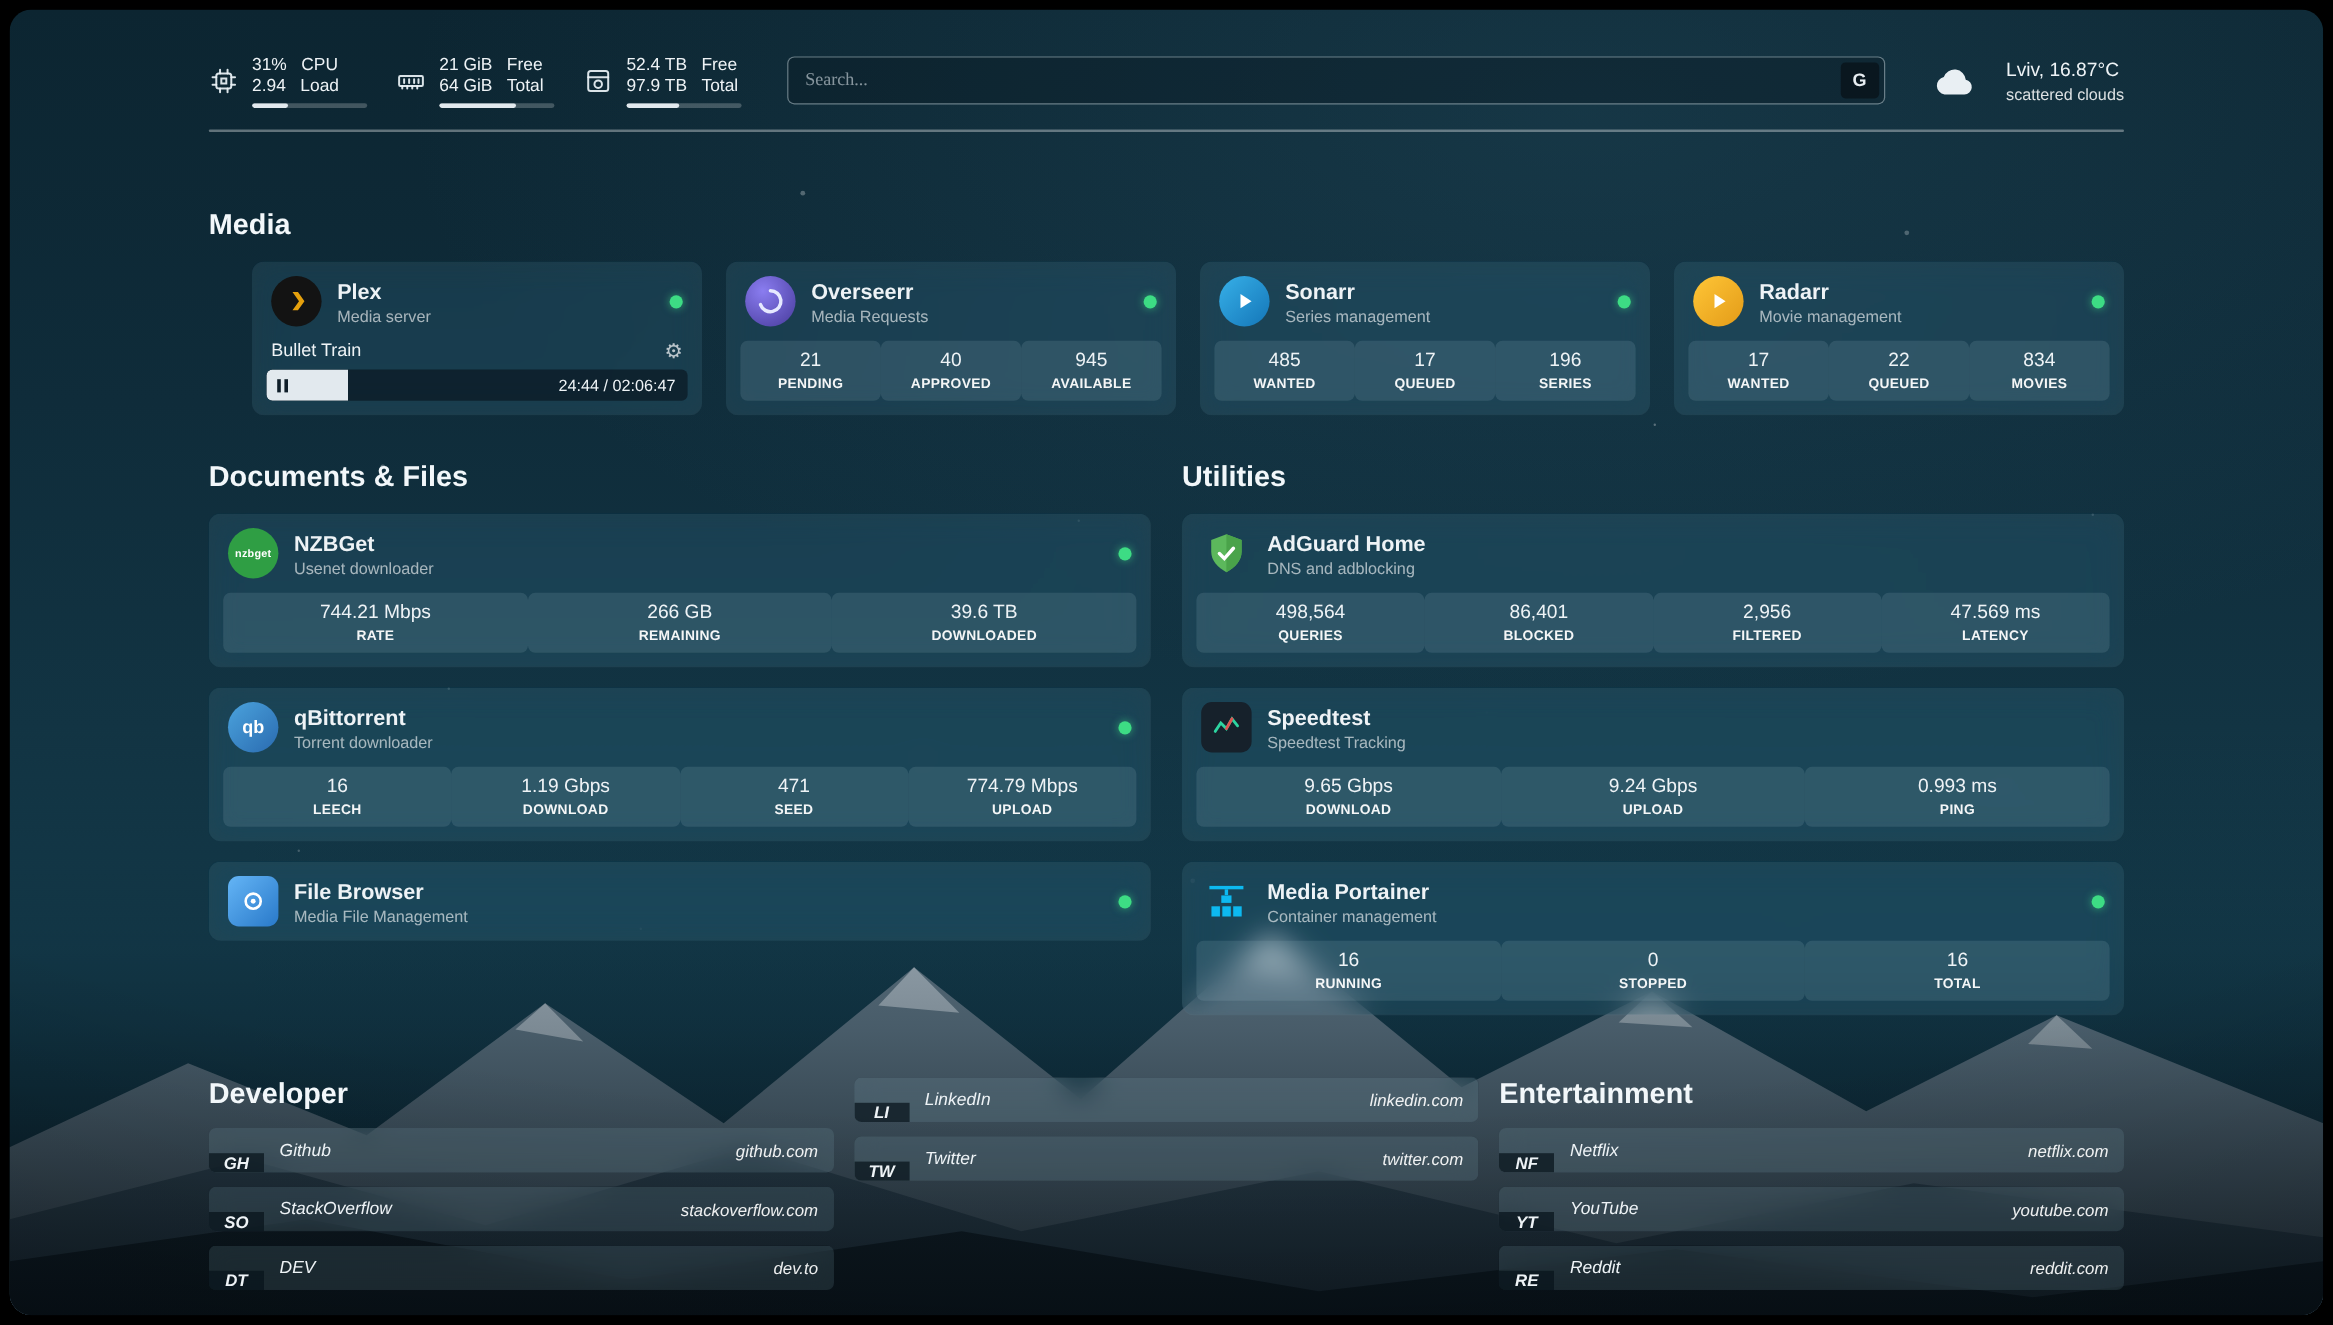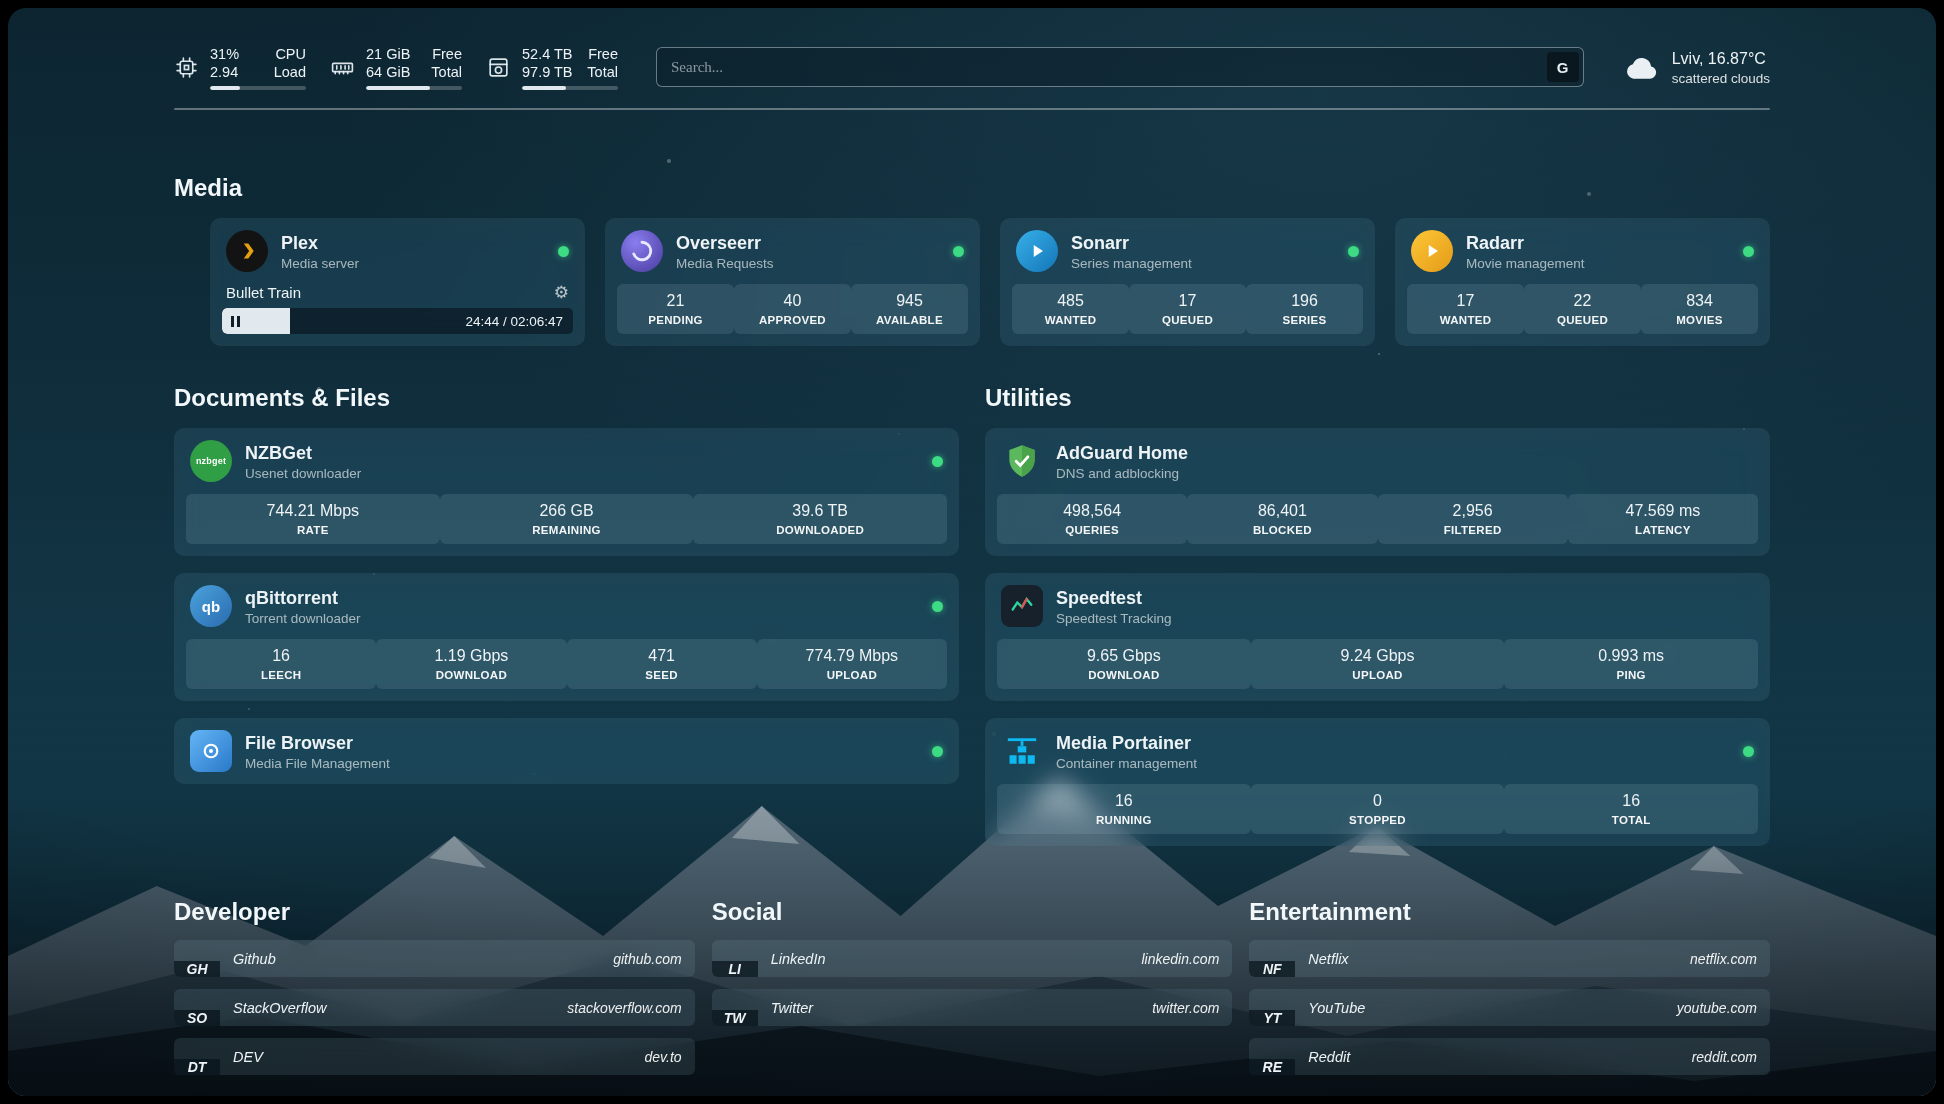--- a/index.html
+++ b/index.html
@@ -26,31 +26,31 @@
       1230px 585px 0 0 rgba(255,255,255,.3), 1660px 645px 0 1px rgba(255,255,255,.22),
       525px 765px 0 0 rgba(255,255,255,.3), 985px 725px 0 1px rgba(255,255,255,.2),
       1485px 760px 0 0 rgba(255,255,255,.28), 240px 700px 0 0 rgba(255,255,255,.25); }
   .content { position:relative; z-index:2; height:100%; padding:30px 166px 0; }
 
   
   .topbar { display:flex; align-items:center; gap:24px; height:58px; }
   .metric { display:flex; align-items:center; gap:11px; }
   .hwicon { width:25px; height:25px; color:rgba(235,243,247,.92); flex:none; }
   .mblock { width:96px; }
-  .mrow { display:flex; justify-content:space-between; gap:12px; font-size:14.5px; line-height:18px; }
+  .mrow { display:flex; justify-content:flex-start; gap:12px; font-size:14.5px; line-height:18px; }
   .mbar { margin-top:5px; height:4px; border-radius:2px; background:rgba(255,255,255,.22); overflow:hidden; }
   .mfill { height:100%; background:#e2e9ee; border-radius:2px; }
   .search { flex:1; position:relative; margin-left:14px; }
   .search input { width:100%; height:40px; border-radius:6px; border:1.5px solid rgba(215,230,238,.45);
     background:rgba(10,24,32,.35); color:#eef3f6; font-size:15px; padding:0 52px 0 14px; outline:none;
     font-family:Liberation Serif, serif; }
   .search input::placeholder { color:rgba(235,243,247,.55); }
   .gbtn { position:absolute; right:5px; top:5px; width:32px; height:30px; border:none; border-radius:4px;
     background:rgba(9,20,28,.88); color:#e8eef2; font-size:15px; font-weight:600; cursor:pointer; }
-  .weather { display:flex; align-items:center; gap:12px; margin-left:14px; }
+  .weather { display:flex; align-items:center; gap:25px; margin-left:14px; }
   .cloud { width:38px; height:28px; color:#e9eff3; flex:none; }
   .wloc { font-size:16px; line-height:20px; }
   .wcond { font-size:13.5px; color:rgba(255,255,255,.85); margin-top:2px; }
   .divider { margin-top:12px; height:2px; border-radius:1px; background:rgba(255,255,255,.35); }
 
   
   .sec-h { font-size:24px; font-weight:600; color:#f2f7fa; }
   .sec-h.media { margin:64px 0 16px; }
   .media-row { display:grid; grid-template-columns:repeat(4,1fr); gap:20px;margin-left:36px; }
   .two-col { display:grid; grid-template-columns:1fr 1fr; gap:26px; margin-top:38px; }
@@ -525,21 +525,20 @@
           </div>
           <div class="linkrow">
             <span class="badge">DT</span>
             <span class="lname">DEV</span>
             <span class="lurl">dev.to</span>
           </div>
         </div>
       </div>
 
       <div>
-        <h2 class="sec-h">Social</h2>
         <div class="linkrows">
           <div class="linkrow">
             <span class="badge">LI</span>
             <span class="lname">LinkedIn</span>
             <span class="lurl">linkedin.com</span>
           </div>
           <div class="linkrow">
             <span class="badge">TW</span>
             <span class="lname">Twitter</span>
             <span class="lurl">twitter.com</span>

